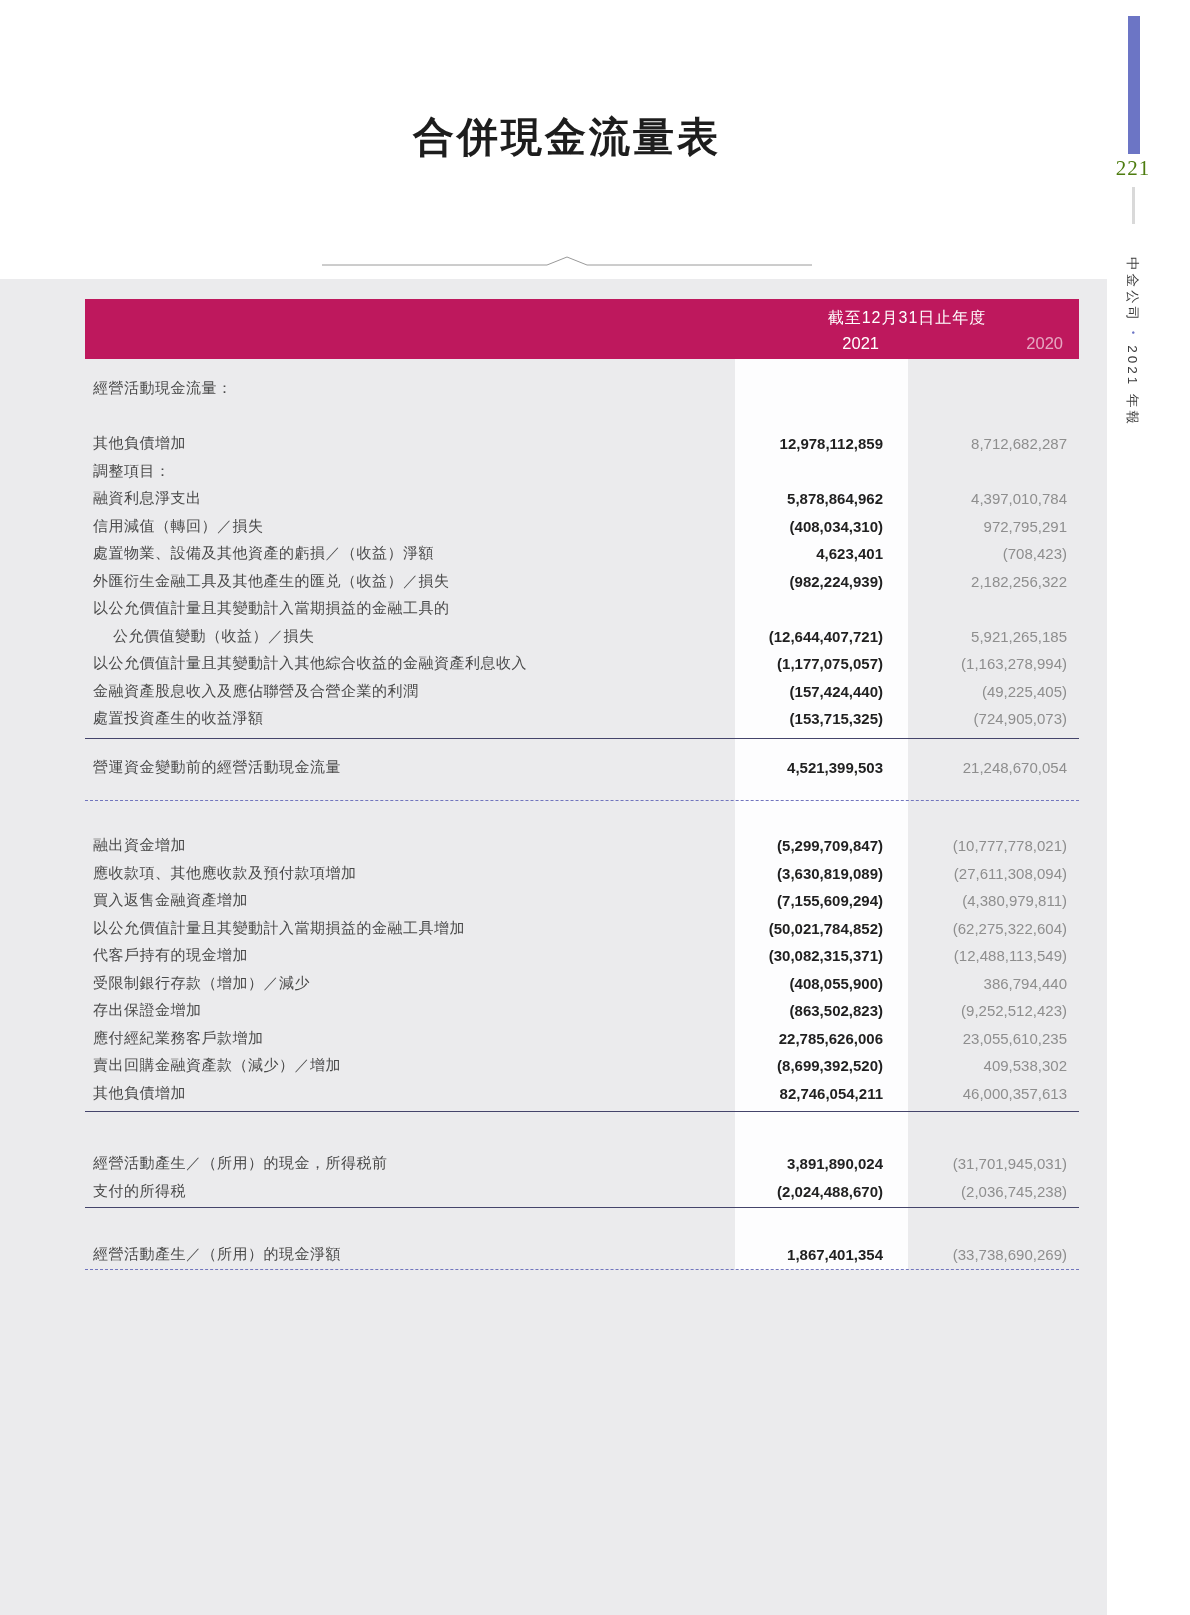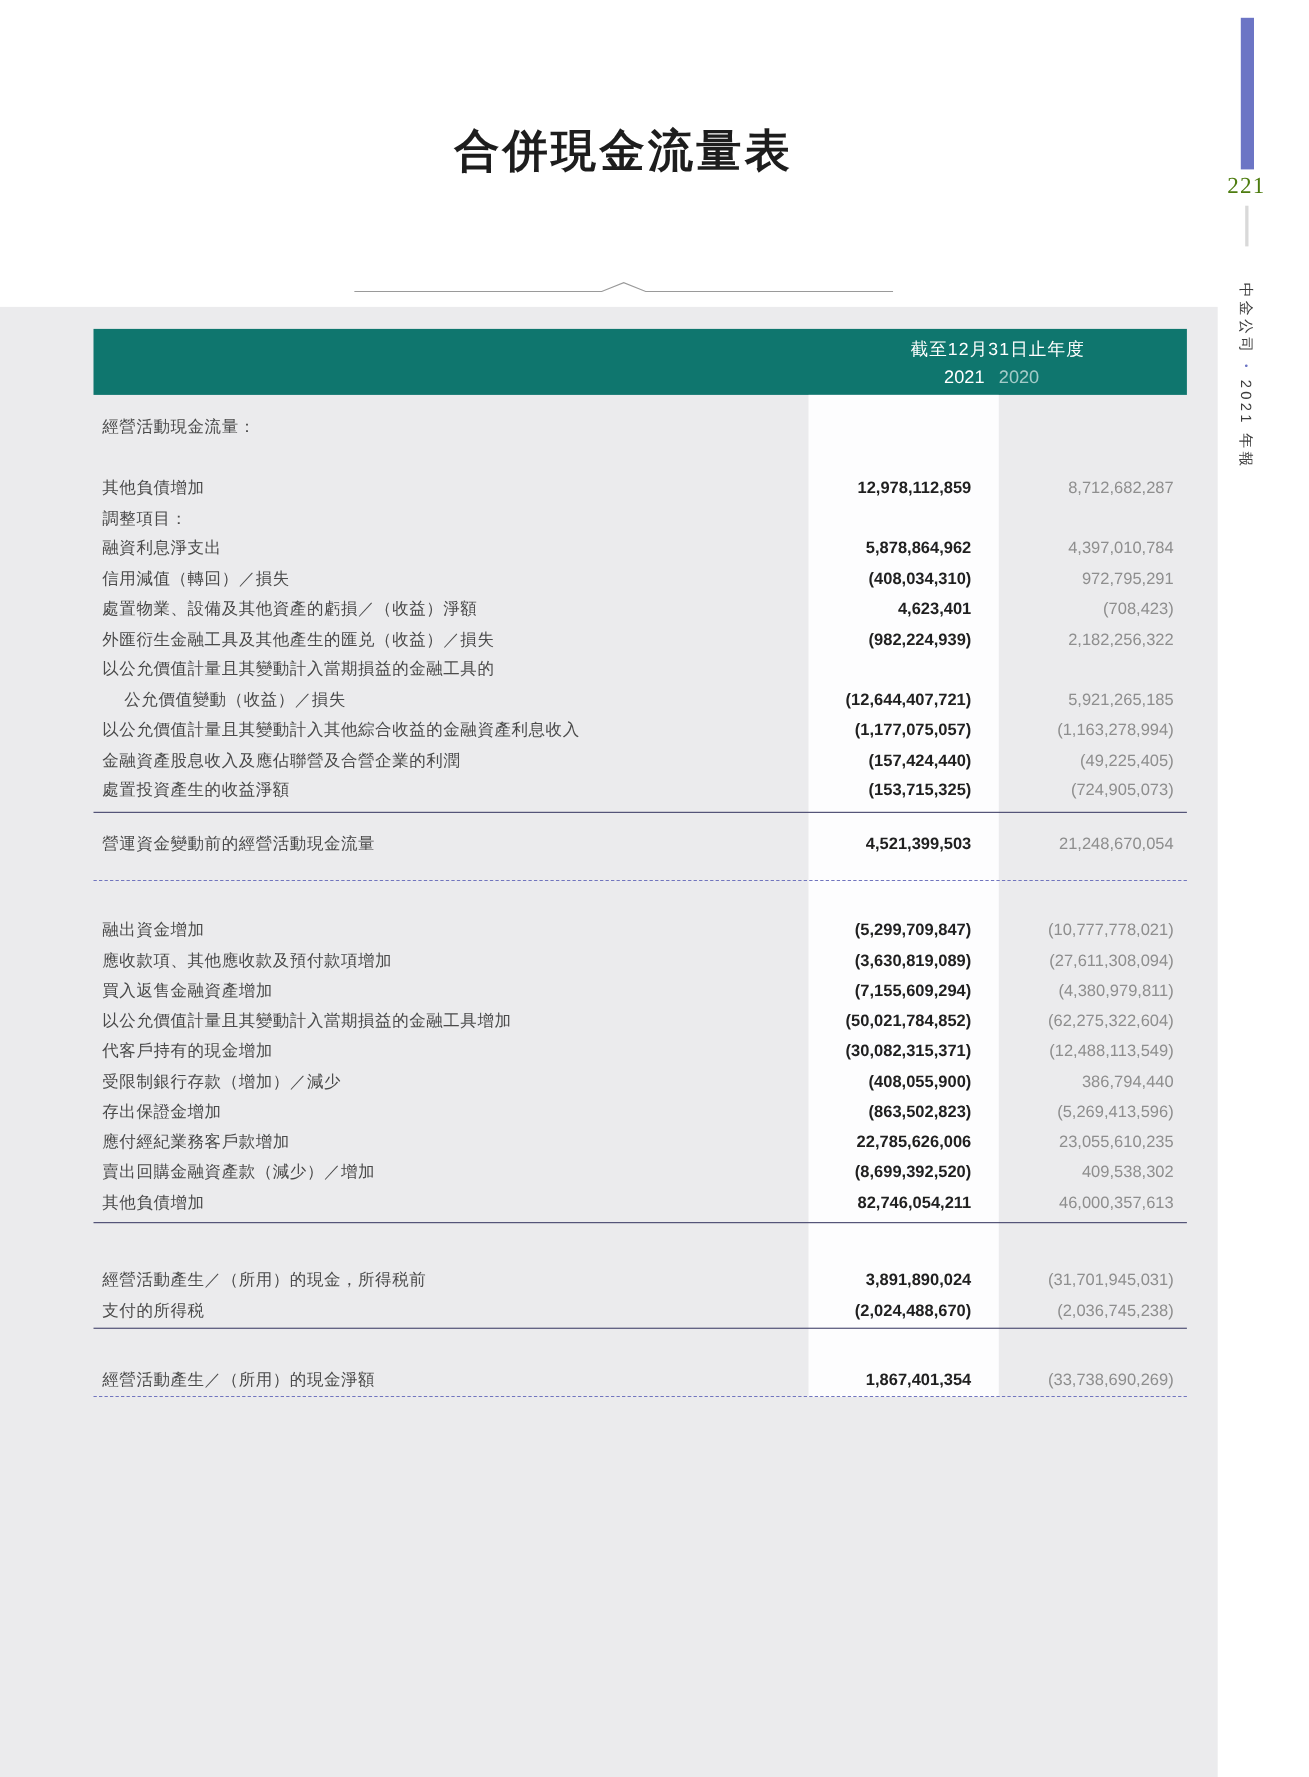--- a/index.html
+++ b/index.html
@@ -36,21 +36,21 @@
   
   .table-wrap{position:absolute;left:85px;top:283px;width:994px;}
   .thead{position:relative;height:60px;}
   .thead-period{
     position:absolute;left:650px;width:344px;top:9px;text-align:center;
     color:#ffffff;font-size:16px;letter-spacing:1px;
   }
   .thead-years{position:absolute;left:0;right:0;bottom:6px;display:flex;font-size:16.5px;}
   .thead-years .sp{flex:1;}
   .thead-years .y21{width:173px;text-align:right;padding-right:13px;color:#ffffff;}
-  .thead-years .y20{width:171px;text-align:left;padding-right:0;color:rgba(255,255,255,0.62);}
+  .thead-years .y20{width:171px;text-align:right;padding-right:16px;color:rgba(255,255,255,0.62);}
   .tbody{position:relative;padding-top:16px;}
   .stripe{position:absolute;left:650px;top:0;bottom:0;width:173px;background:#fdfdfe;z-index:0;}
   .row{position:relative;display:flex;align-items:center;height:27.5px;font-size:15px;z-index:1;}
   .row .lab{flex:1;padding-left:8px;color:#4a4a4a;letter-spacing:0.5px;}
   .row .lab.ind{padding-left:28px;}
   .row .c21{width:173px;text-align:right;padding-right:13px;color:#1f1f1f;font-weight:700;}
   .row .c20{width:171px;text-align:right;padding-right:12px;color:#8e8e8e;}
   .sep-solid{position:relative;z-index:1;height:0;border-top:1.5px solid #44446b;}
   .sep-dashed{position:relative;z-index:1;height:0;border-top:1px dashed #7175be;}
   .spacer{position:relative;z-index:1;}
@@ -68,21 +68,21 @@
   <div class="edge-bar" style="background: rgb(108, 117, 197);"></div>
   <div class="page-num">221</div>
   <div class="page-tick"></div>
   <div class="spine-text">
     <span>中金公司</span><span class="dot" style="color: rgb(108, 117, 197);">•</span><span>2021 年報</span>
   </div>
 
   <div class="panel" style="background: rgb(235, 235, 237);"></div>
 
   <div class="table-wrap">
-    <div class="thead" style="background: #0f766e;">
+    <div class="thead" style="background: #be185d;">
       <div class="thead-period">截至12月31日止年度</div>
       <div class="thead-years">
         <span class="sp"></span>
         <span class="y21">2021</span>
         <span class="y20">2020</span>
       </div>
     </div>
     <div class="tbody" id="tbody">
       <div class="stripe" style="background: rgb(253, 253, 254);"></div>
     <div class="row">
@@ -182,21 +182,21 @@
           <span class="c20">(12,488,113,549)</span>
         </div>
         <div class="row">
           <span class="lab">受限制銀行存款（增加）／減少</span>
           <span class="c21">(408,055,900)</span>
           <span class="c20">386,794,440</span>
         </div>
         <div class="row">
           <span class="lab">存出保證金增加</span>
           <span class="c21">(863,502,823)</span>
-          <span class="c20">(5,269,413,596)</span>
+          <span class="c20">(9,252,512,423)</span>
         </div>
         <div class="row">
           <span class="lab">應付經紀業務客戶款增加</span>
           <span class="c21">22,785,626,006</span>
           <span class="c20">23,055,610,235</span>
         </div>
         <div class="row">
           <span class="lab">賣出回購金融資產款（減少）／增加</span>
           <span class="c21">(8,699,392,520)</span>
           <span class="c20">409,538,302</span>

